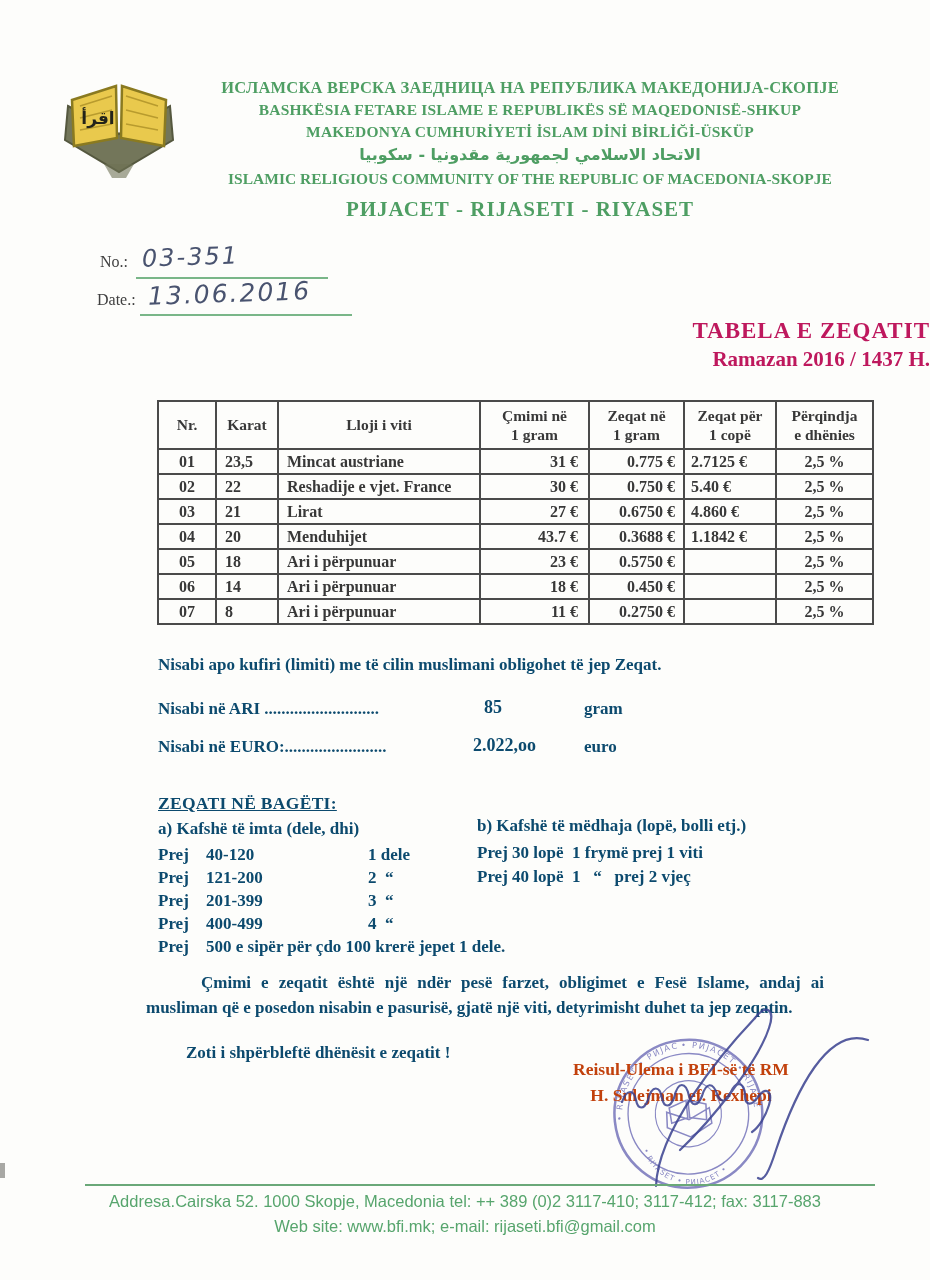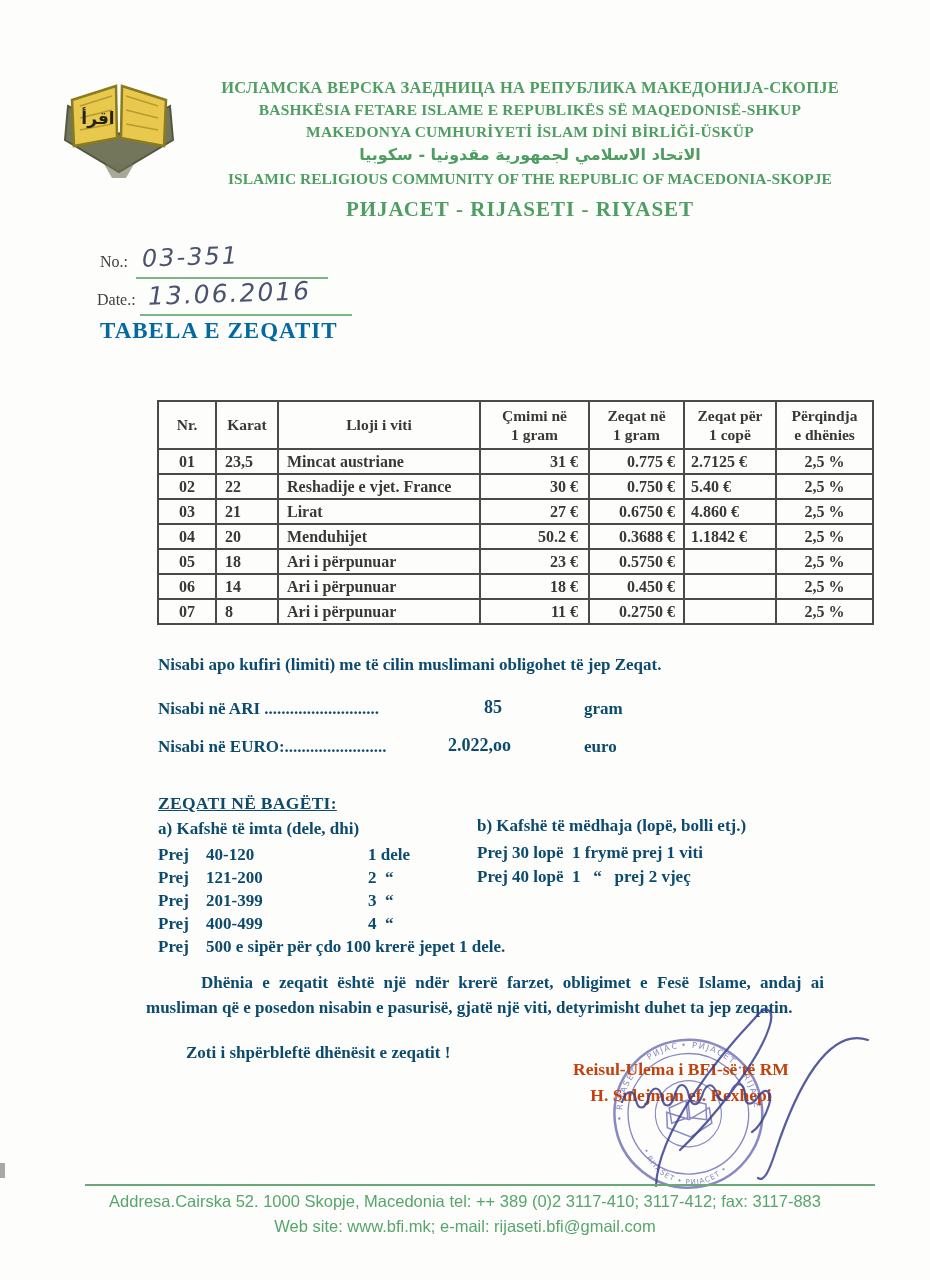--- a/index.html
+++ b/index.html
@@ -18,21 +18,21 @@
   .org-arabic{font-family:"DejaVu Sans",sans-serif;font-size:16px;line-height:24px;font-weight:bold;}
   .org-english{font-size:15.5px;line-height:24px;}
   .banner{left:110px;top:197px;width:820px;text-align:center;font-size:21px;font-weight:bold;color:#4e9e63;letter-spacing:1px;}
 
   
   .meta-label{color:#404040;font-size:16px;}
   .hand{font-family:"DejaVu Sans",sans-serif;font-style:italic;color:#49536f;letter-spacing:2px;}
   .meta-underline{height:2px;background:#58a46c;opacity:.8;}
 
   
-  .title-block{left:100px;top:318px;width:830px;text-align:left;font-weight:bold;color:#0369a1;}
+  .title-block{left:100px;top:318px;width:830px;text-align:right;font-weight:bold;color:#be185d;}
   .title-1{font-size:23px;letter-spacing:1px;}
   .title-2{font-size:21px;margin-top:3px;}
 
   
   table.zeqat{border-collapse:collapse;table-layout:fixed;width:701px;font-weight:bold;color:#383838;}
   table.zeqat th,table.zeqat td{border:2px solid #4a4a4a;padding:0;overflow:hidden;}
   table.zeqat th{height:46px;font-size:15.5px;line-height:1.25;white-space:pre-line;vertical-align:middle;font-weight:bold;}
   table.zeqat td{height:23px;font-size:16px;vertical-align:middle;}
   .c-nr{width:56px;text-align:center;}
   .c-karat{width:60px;text-align:left;padding-left:8px !important;}
@@ -93,20 +93,21 @@
 
   <div class="abs meta-label" style="left:100px;top:253px;">No.:</div>
   <div class="abs hand" style="left:142px;top:243px;font-size:24px;transform:rotate(-2deg);">03-351</div>
   <div class="abs meta-underline" style="left:136px;top:277px;width:192px;"></div>
   <div class="abs meta-label" style="left:97px;top:291px;">Date.:</div>
   <div class="abs hand" style="left:148px;top:279px;font-size:25px;transform:rotate(-2deg);">13.06.2016</div>
   <div class="abs meta-underline" style="left:140px;top:314px;width:212px;"></div>
 
   <div class="abs title-block">
     <div class="title-1">TABELA E ZEQATIT</div>
+    <div class="title-2">Ramazan 2016 / 1437 H.</div>
   </div>
 
   <table class="zeqat abs" style="left:157px;top:400px;">
     <thead>
       <tr>
         <th class="c-nr">Nr.</th>
         <th class="c-karat">Karat</th>
         <th class="c-lloji">Lloji i viti</th>
         <th class="c-cmimi">Çmimi në
 1 gram</th>
@@ -143,21 +144,21 @@
         <td class="c-lloji">Lirat</td>
         <td class="c-cmimi">27 €</td>
         <td class="c-zgram">0.6750 €</td>
         <td class="c-zcope">4.860 €</td>
         <td class="c-perq">2,5 %</td>
       </tr>
       <tr>
         <td class="c-nr">04</td>
         <td class="c-karat">20</td>
         <td class="c-lloji">Menduhijet</td>
-        <td class="c-cmimi">50.2 €</td>
+        <td class="c-cmimi">43.7 €</td>
         <td class="c-zgram">0.3688 €</td>
         <td class="c-zcope">1.1842 €</td>
         <td class="c-perq">2,5 %</td>
       </tr>
       <tr>
         <td class="c-nr">05</td>
         <td class="c-karat">18</td>
         <td class="c-lloji">Ari i përpunuar</td>
         <td class="c-cmimi">23 €</td>
         <td class="c-zgram">0.5750 €</td>
@@ -183,21 +184,21 @@
         <td class="c-perq">2,5 %</td>
       </tr>
     </tbody>
   </table>
 
   <div class="abs doc-bold nisab-intro">Nisabi apo kufiri (limiti) me të cilin muslimani obligohet të jep Zeqat.</div>
   <div class="abs doc-bold nisab-label" style="left:158px;top:699px;">Nisabi në ARI ...........................</div>
   <div class="abs doc-bold" style="left:468px;top:697px;width:50px;text-align:center;font-size:18px;">85</div>
   <div class="abs doc-bold" style="left:584px;top:699px;font-size:17px;">gram</div>
   <div class="abs doc-bold nisab-label" style="left:158px;top:737px;">Nisabi në EURO:........................</div>
-  <div class="abs doc-bold" style="left:448px;top:735px;font-size:18px;">2.022,oo</div>
+  <div class="abs doc-bold" style="left:473px;top:735px;font-size:18px;">2.022,oo</div>
   <div class="abs doc-bold" style="left:584px;top:737px;font-size:17px;">euro</div>
 
   <div class="abs doc-bold bag-heading">ZEQATI NË BAGËTI:</div>
   <div class="abs doc-bold bag-a-title">a) Kafshë të imta (dele, dhi)</div>
   <div class="abs doc-bold bag-b-title">b) Kafshë të mëdhaja (lopë, bolli etj.)</div>
 
   <div class="abs doc-bold bag-row" style="left:158px;top:845px;">Prej</div>
   <div class="abs doc-bold bag-row" style="left:206px;top:845px;">40-120</div>
   <div class="abs doc-bold bag-row pre" style="left:368px;top:845px;">1 dele</div>
 
@@ -212,21 +213,21 @@
   <div class="abs doc-bold bag-row" style="left:158px;top:914px;">Prej</div>
   <div class="abs doc-bold bag-row" style="left:206px;top:914px;">400-499</div>
   <div class="abs doc-bold bag-row pre" style="left:368px;top:914px;">4  “</div>
 
   <div class="abs doc-bold bag-row" style="left:158px;top:937px;">Prej</div>
   <div class="abs doc-bold bag-row" style="left:206px;top:937px;">500 e sipër për çdo 100 krerë jepet 1 dele.</div>
 
   <div class="abs doc-bold bag-row pre" style="left:477px;top:843px;">Prej 30 lopë  1 frymë prej 1 viti</div>
   <div class="abs doc-bold bag-row pre" style="left:477px;top:867px;">Prej 40 lopë  1   “   prej 2 vjeç</div>
 
-  <div class="abs doc-bold closing">Dhënia e zeqatit është një ndër krerë farzet, obligimet e Fesë Islame, andaj ai musliman që e posedon nisabin e pasurisë, gjatë një viti, detyrimisht duhet ta jep zeqatin.</div>
+  <div class="abs doc-bold closing">Çmimi e zeqatit është një ndër pesë farzet, obligimet e Fesë Islame, andaj ai musliman që e posedon nisabin e pasurisë, gjatë një viti, detyrimisht duhet ta jep zeqatin.</div>
   <div class="abs doc-bold blessing">Zoti i shpërbleftë dhënësit e zeqatit !</div>
 
   <svg class="abs" style="left:598px;top:1028px;opacity:.78;transform:rotate(-6deg);" width="185" height="175" viewBox="0 0 180 180">
     <defs>
       <path id="arcTop" d="M 88 20 A 68 68 0 0 1 156 88" fill="none"></path>
       <path id="arcTop2" d="M 20 88 A 68 68 0 0 1 88 20" fill="none"></path>
       <path id="arcBot" d="M 38 120 A 52 52 0 0 0 140 118" fill="none"></path>
     </defs>
     <circle cx="88" cy="88" r="76" fill="none" stroke="#6a69b5" stroke-width="2.6"></circle>
     <circle cx="88" cy="88" r="62" fill="none" stroke="#6a69b5" stroke-width="1.4"></circle>

